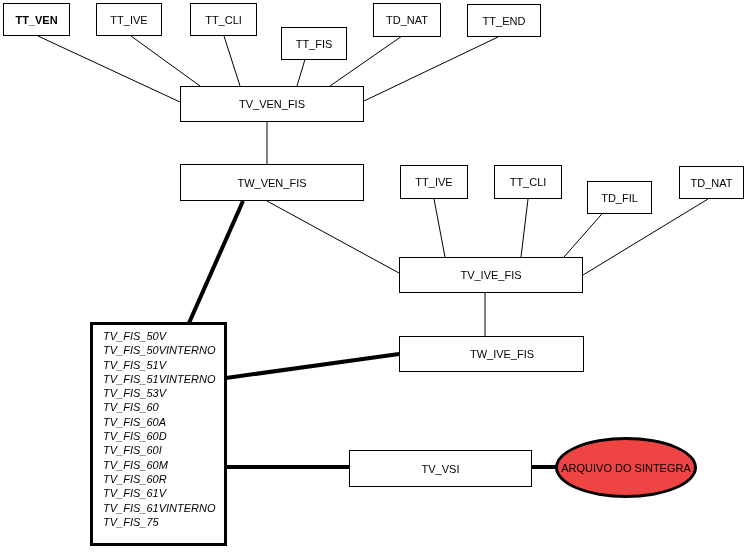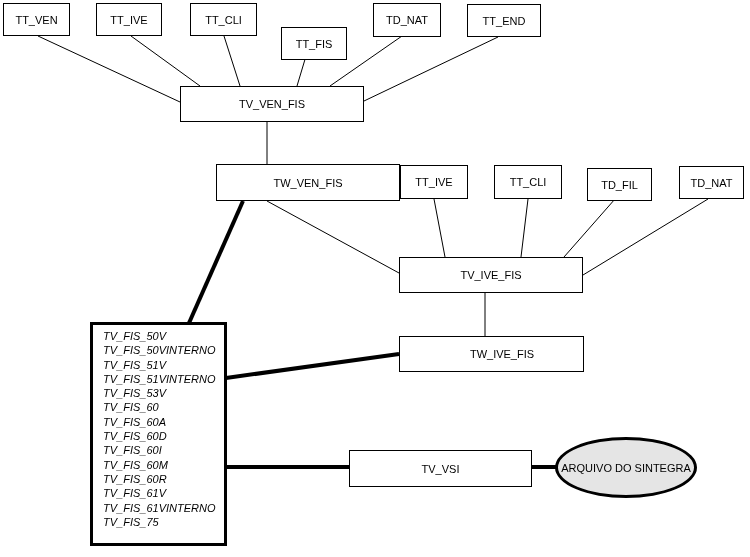--- a/index.html
+++ b/index.html
@@ -43,21 +43,21 @@
     white-space: nowrap;
     font-style: italic;
   }
   .terminator {
     position: absolute;
     box-sizing: border-box;
     left: 555px; top: 437px;
     width: 142px; height: 61px;
     border: 3px solid #000000;
     border-radius: 50%;
-    background: #e5e5e5;
+    background: #ef4444;
     display: flex;
     align-items: center;
     justify-content: center;
     white-space: nowrap;
   }
 </style>
 </head>
 <body>
 
 <div class="canvas">
@@ -77,33 +77,33 @@
     <line x1="615" y1="199" x2="564" y2="257"></line>
     <line x1="708" y1="199" x2="583" y2="275"></line>
     <line x1="485" y1="293" x2="485" y2="336"></line>
 
     <line stroke-width="4" x1="243" y1="201" x2="189" y2="323"></line>
     <line stroke-width="4" x1="226" y1="378" x2="399" y2="354"></line>
     <line stroke-width="4" x1="226" y1="467" x2="349" y2="467"></line>
     <line stroke-width="4" x1="532" y1="467" x2="560" y2="467"></line>
   </svg>
 
-  <div class="node" style="left:3px;   top:3px; width:67px; height:33px;">TT_VEN</div>
+  <div class="node" style="left:3px;   top:3px; width:67px; height:33px;font-weight:bold;">TT_VEN</div>
   <div class="node" style="left:96px;  top:3px; width:66px; height:33px;">TT_IVE</div>
   <div class="node" style="left:190px; top:3px; width:67px; height:33px;">TT_CLI</div>
   <div class="node" style="left:281px; top:3px; width:66px; height:33px;margin-top:24px;">TT_FIS</div>
   <div class="node" style="left:373px; top:3px; width:68px; height:34px;">TD_NAT</div>
   <div class="node" style="left:467px; top:4px; width:74px; height:33px;">TT_END</div>
 
   <div class="node" style="left:180px; top:86px;  width:184px; height:36px;">TV_VEN_FIS</div>
-  <div class="node" style="left:180px; top:164px; width:184px; height:37px;margin-left:36px;">TW_VEN_FIS</div>
+  <div class="node" style="left:180px; top:164px; width:184px; height:37px;">TW_VEN_FIS</div>
 
   <div class="node" style="left:400px; top:165px; width:68px; height:34px;">TT_IVE</div>
   <div class="node" style="left:494px; top:165px; width:68px; height:34px;">TT_CLI</div>
-  <div class="node" style="left:587px; top:168px; width:65px; height:33px;">TD_FIL</div>
+  <div class="node" style="left:587px; top:181px; width:65px; height:33px;">TD_FIL</div>
   <div class="node" style="left:679px; top:166px; width:65px; height:33px;">TD_NAT</div>
 
   <div class="node" style="left:399px; top:257px; width:184px; height:36px;">TV_IVE_FIS</div>
   <div class="node" style="left:399px; top:336px; width:185px; height:36px;padding-left:21px;">TW_IVE_FIS</div>
 
   <div class="fis-box">
     <div class="fis-item">TV_FIS_50V</div>
     <div class="fis-item">TV_FIS_50VINTERNO</div>
     <div class="fis-item">TV_FIS_51V</div>
     <div class="fis-item">TV_FIS_51VINTERNO</div>

